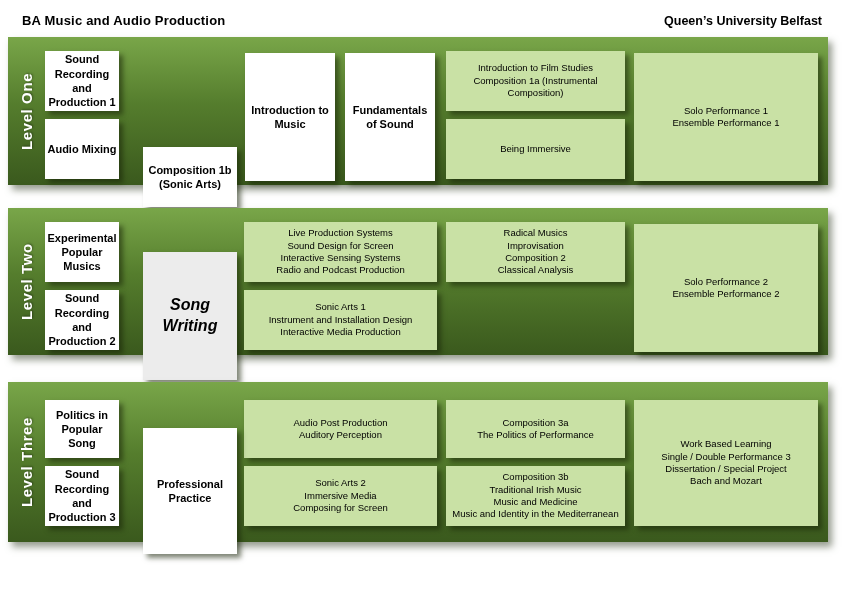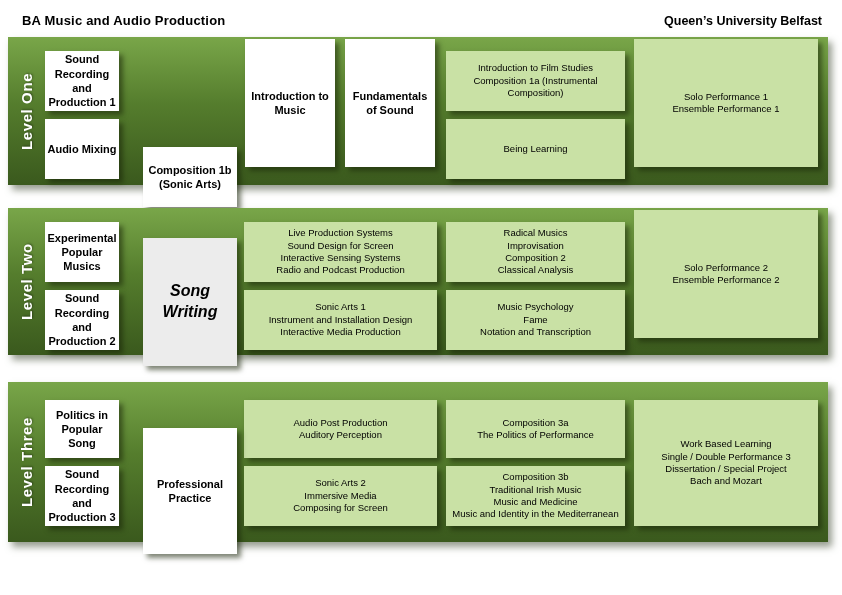--- a/index.html
+++ b/index.html
@@ -42,21 +42,21 @@
   .colA { left:37px;  width:74px; }
   .colB { left:135px; width:94px;margin-top:28px; }
   .b1w1 { left:237px; width:90px; }
   .b1w2 { left:337px; width:90px; }
   .colC { left:236px; width:193px; }
   .colD { left:438px; width:179px; }
   .colE { left:626px; width:184px; }
   
   .row1 { top:14px; height:60px; }
   .row2 { top:82px; height:60px; }
-  .tall { top:2px; height:128px; }
+  .tall { top:16px; height:128px; }
   .band3 .row1 { top:18px; height:58px; }
   .band3 .row2 { top:84px; height:60px; }
   .band3 .tall { top:18px; height:126px; }
 </style>
 </head>
 <body>
 
 <div class="page">
 
   <div class="title">BA Music and Audio Production</div>
@@ -64,44 +64,41 @@
 
   <section class="band band1">
     <div class="level-label">Level One</div>
     <div class="box white colA row1">Sound Recording and Production 1</div>
     <div class="box white colA row2">Audio Mixing</div>
     <div class="box white colB row2">Composition 1b (Sonic Arts)</div>
     <div class="box white b1w1 tall">Introduction to Music</div>
     <div class="box white b1w2 tall">Fundamentals of Sound</div>
     <div class="box green colD row1">Introduction to Film Studies
 Composition 1a (Instrumental Composition)</div>
-    <div class="box green colD row2">Being Learning</div>
+    <div class="box green colD row2">Being Immersive</div>
     <div class="box green colE tall">Solo Performance 1
 Ensemble Performance 1</div>
   </section>
 
   <section class="band band2">
     <div class="level-label">Level Two</div>
     <div class="box white colA row1">Experimental Popular Musics</div>
     <div class="box white colA row2">Sound Recording and Production 2</div>
     <div class="box gray colB tall">Song Writing</div>
     <div class="box green colC row1">Live Production Systems
 Sound Design for Screen
 Interactive Sensing Systems
 Radio and Podcast Production</div>
     <div class="box green colC row2">Sonic Arts 1
 Instrument and Installation Design
 Interactive Media Production</div>
     <div class="box green colD row1">Radical Musics
 Improvisation
 Composition 2
 Classical Analysis</div>
-    <div class="box green colD row2">Music Psychology
-Fame
-Notation and Transcription</div>
     <div class="box green colE tall">Solo Performance 2
 Ensemble Performance 2</div>
   </section>
 
   <section class="band band3">
     <div class="level-label">Level Three</div>
     <div class="box white colA row1">Politics in Popular Song</div>
     <div class="box white colA row2">Sound Recording and Production 3</div>
     <div class="box green colC row1">Audio Post Production
 Auditory Perception</div>

